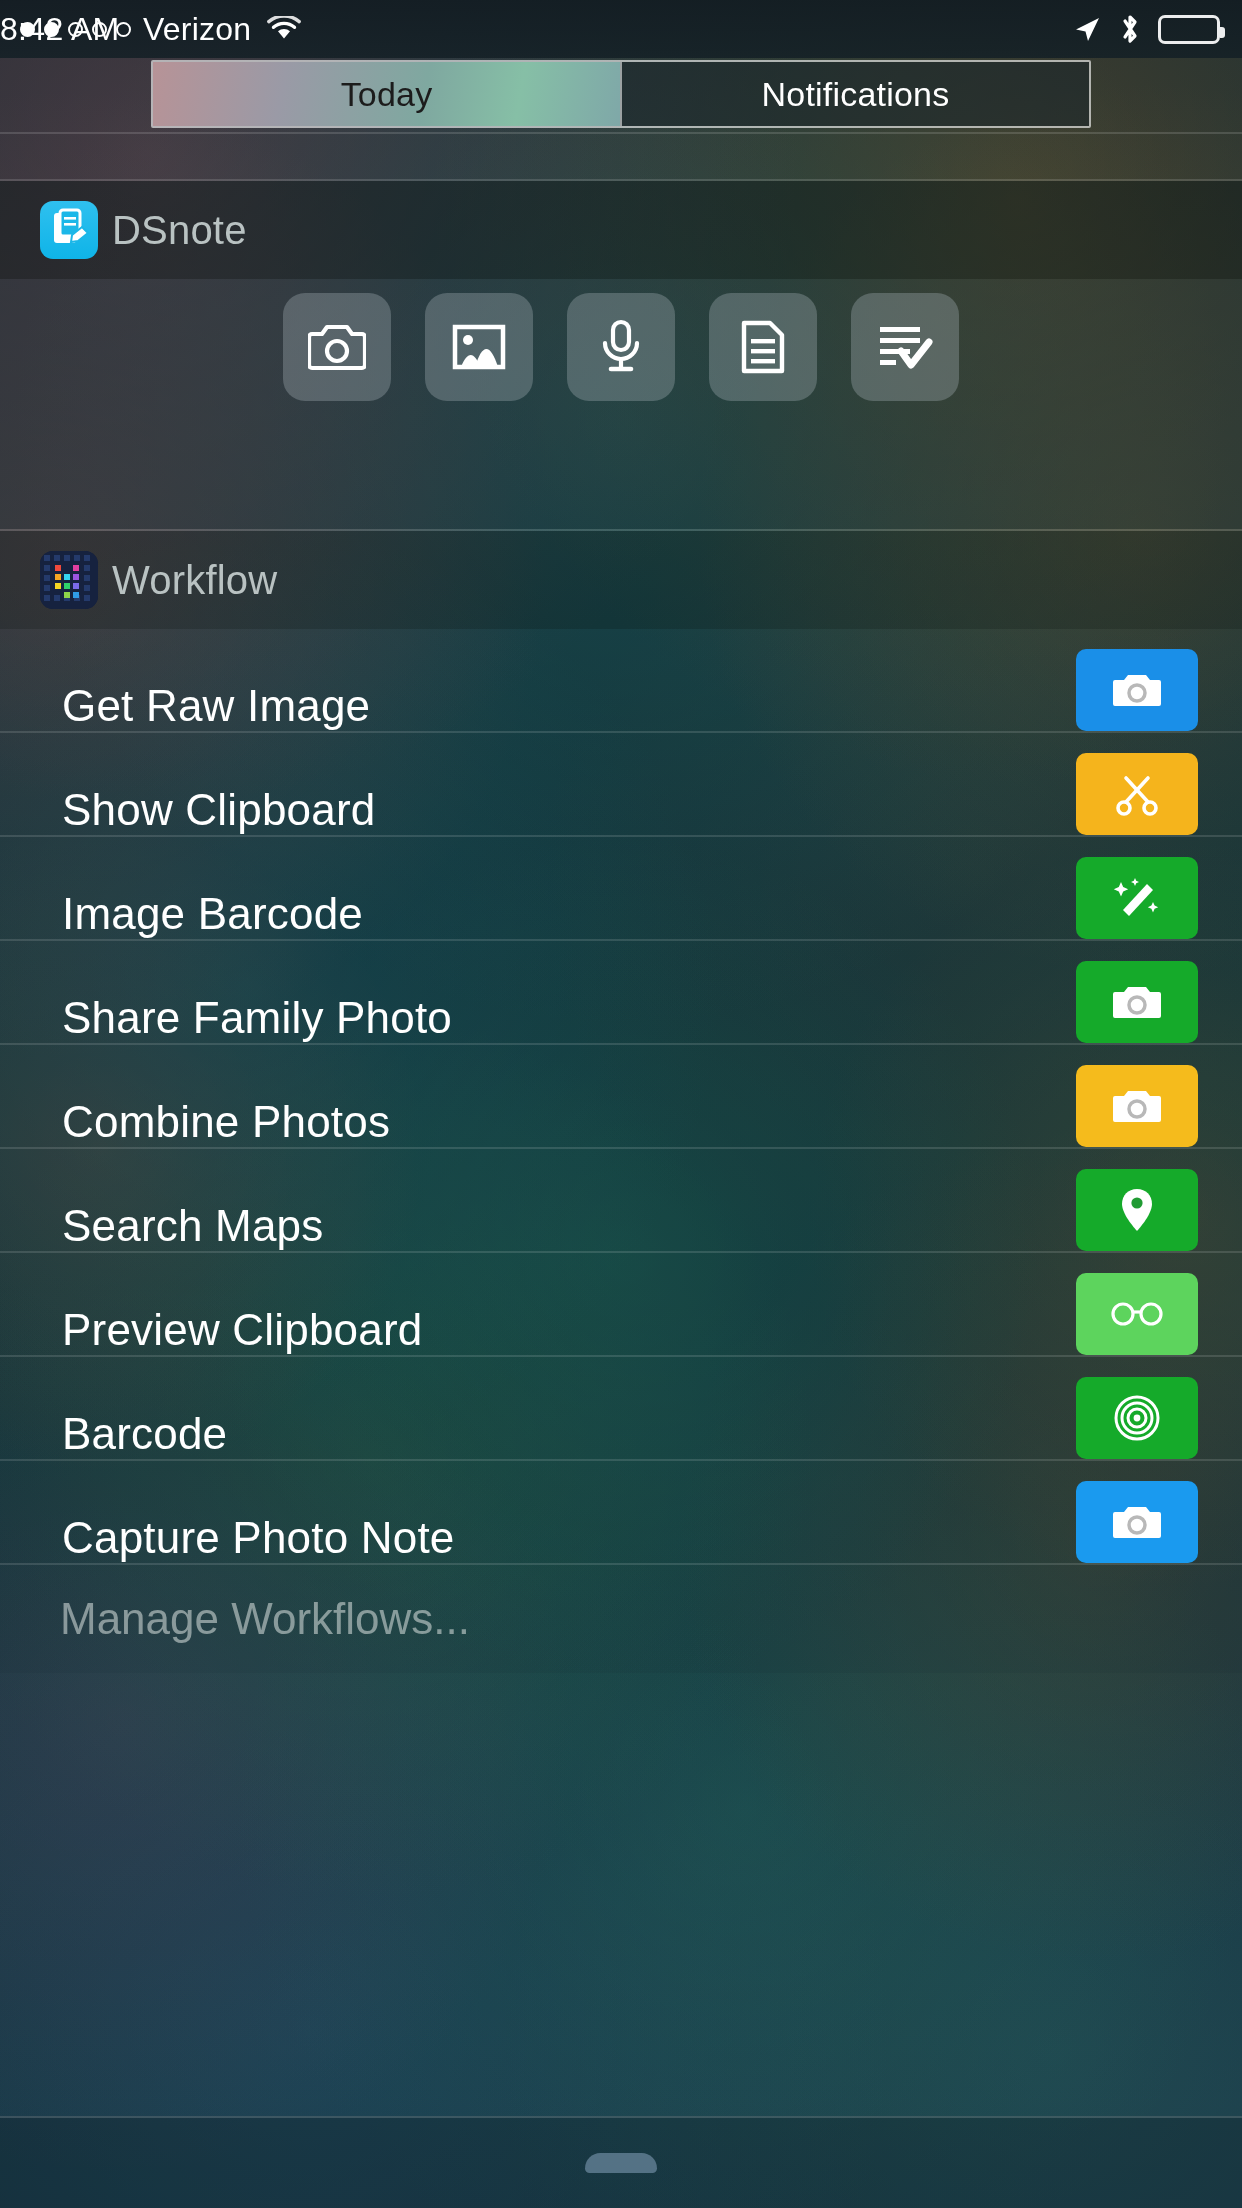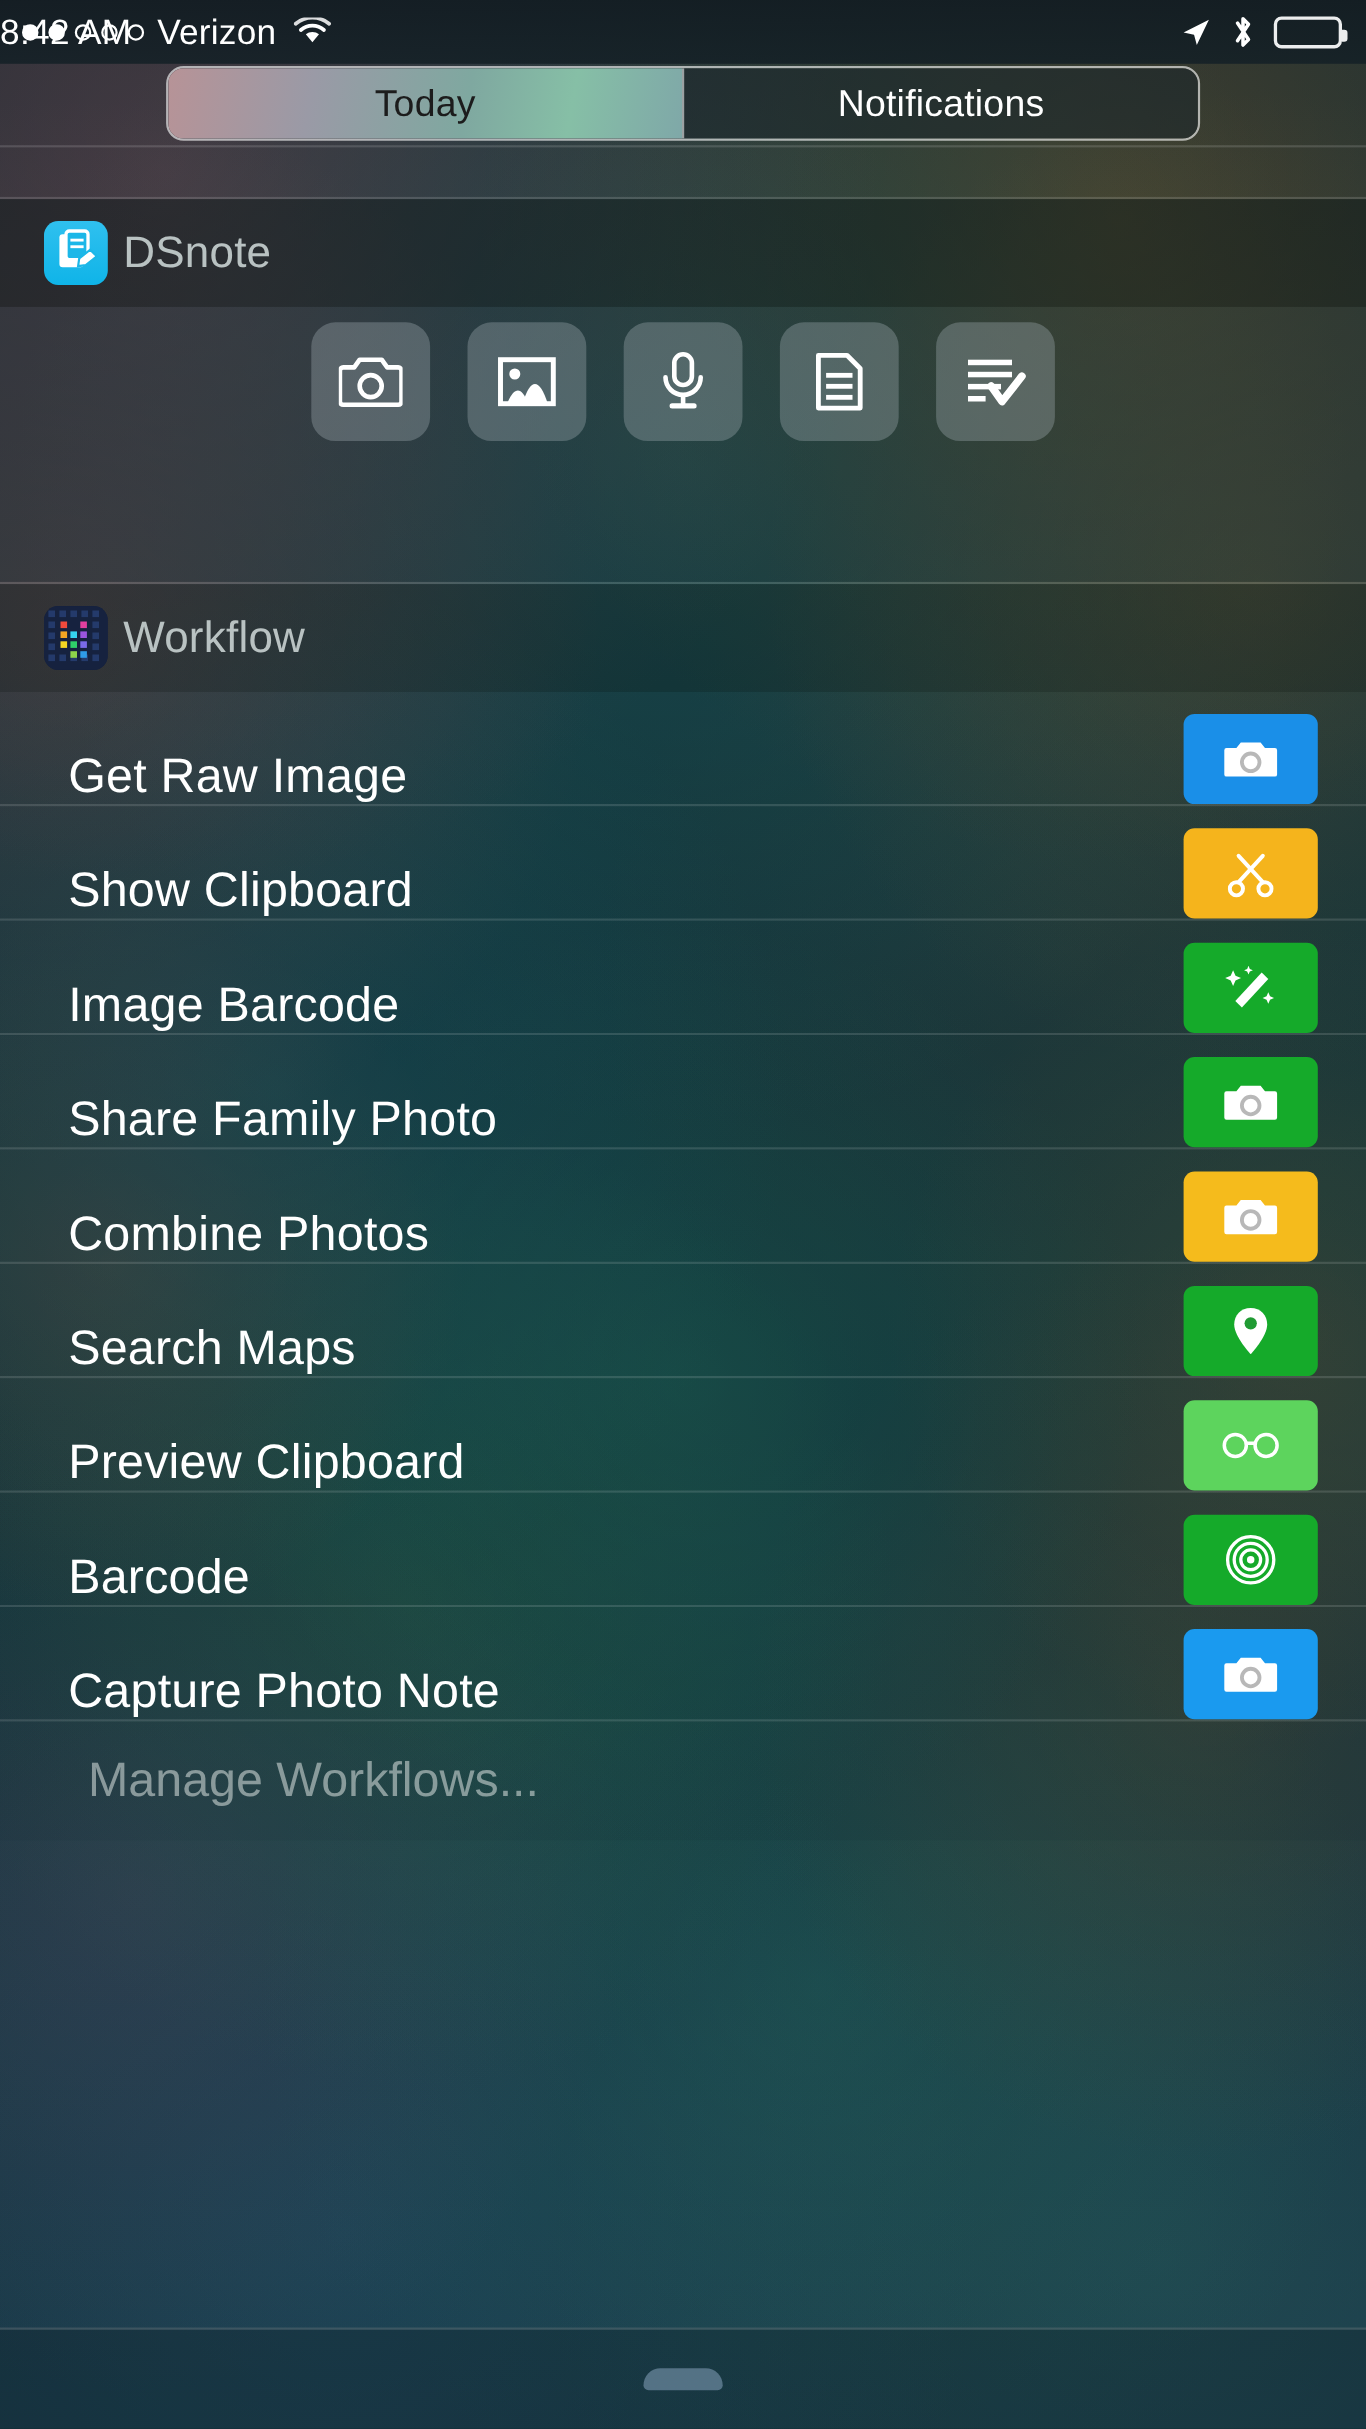--- a/index.html
+++ b/index.html
@@ -68,21 +68,21 @@
   .battery-fill { height:100%; background:#fff; border-radius:3px; }
 
   
   #segwrap {
     position:absolute; top:56px; left:0; width:1242px; height:76px;
     display:flex; justify-content:center; align-items:center;
   }
   #segment {
     width:940px; height:68px;
     border:2px solid rgba(255,255,255,.62);
-    border-radius:16px; overflow:hidden;
+    border-radius:2px; overflow:hidden;
     display:flex;
   }
   .seg {
     flex:1; display:flex; align-items:center; justify-content:center;
     font-size:34px; letter-spacing:.2px;
   }
   .seg.active {
     color:#1c1c1c;
     background:linear-gradient(100deg,#b79397 0%,#9a9aa6 28%,#7fa8a0 58%,#86bfa6 78%,#7fa8a8 100%);
   }
@@ -129,21 +129,21 @@
     border-bottom:2px solid rgba(255,255,255,.13);
     background:rgba(18,42,46,.12);
   }
   .wf-label { font-size:44px; color:#ffffff; letter-spacing:.2px; flex:1; }
   .wf-badge {
     width:122px; height:82px; border-radius:10px;
     display:flex; align-items:center; justify-content:center; flex:none;
   }
   .wf-manage {
     height:108px; display:flex; align-items:center;
-    padding-left:80px;
+    padding-left:60px;
     font-size:44px; color:rgba(200,210,208,.62);
     background:rgba(18,42,46,.10);
   }
 
   
   #bottombar {
     position:absolute; bottom:0; left:0; width:1242px; height:92px;
     border-top:2px solid rgba(255,255,255,.16);
     display:flex; align-items:center; justify-content:center;
     background:rgba(14,30,38,.30);

